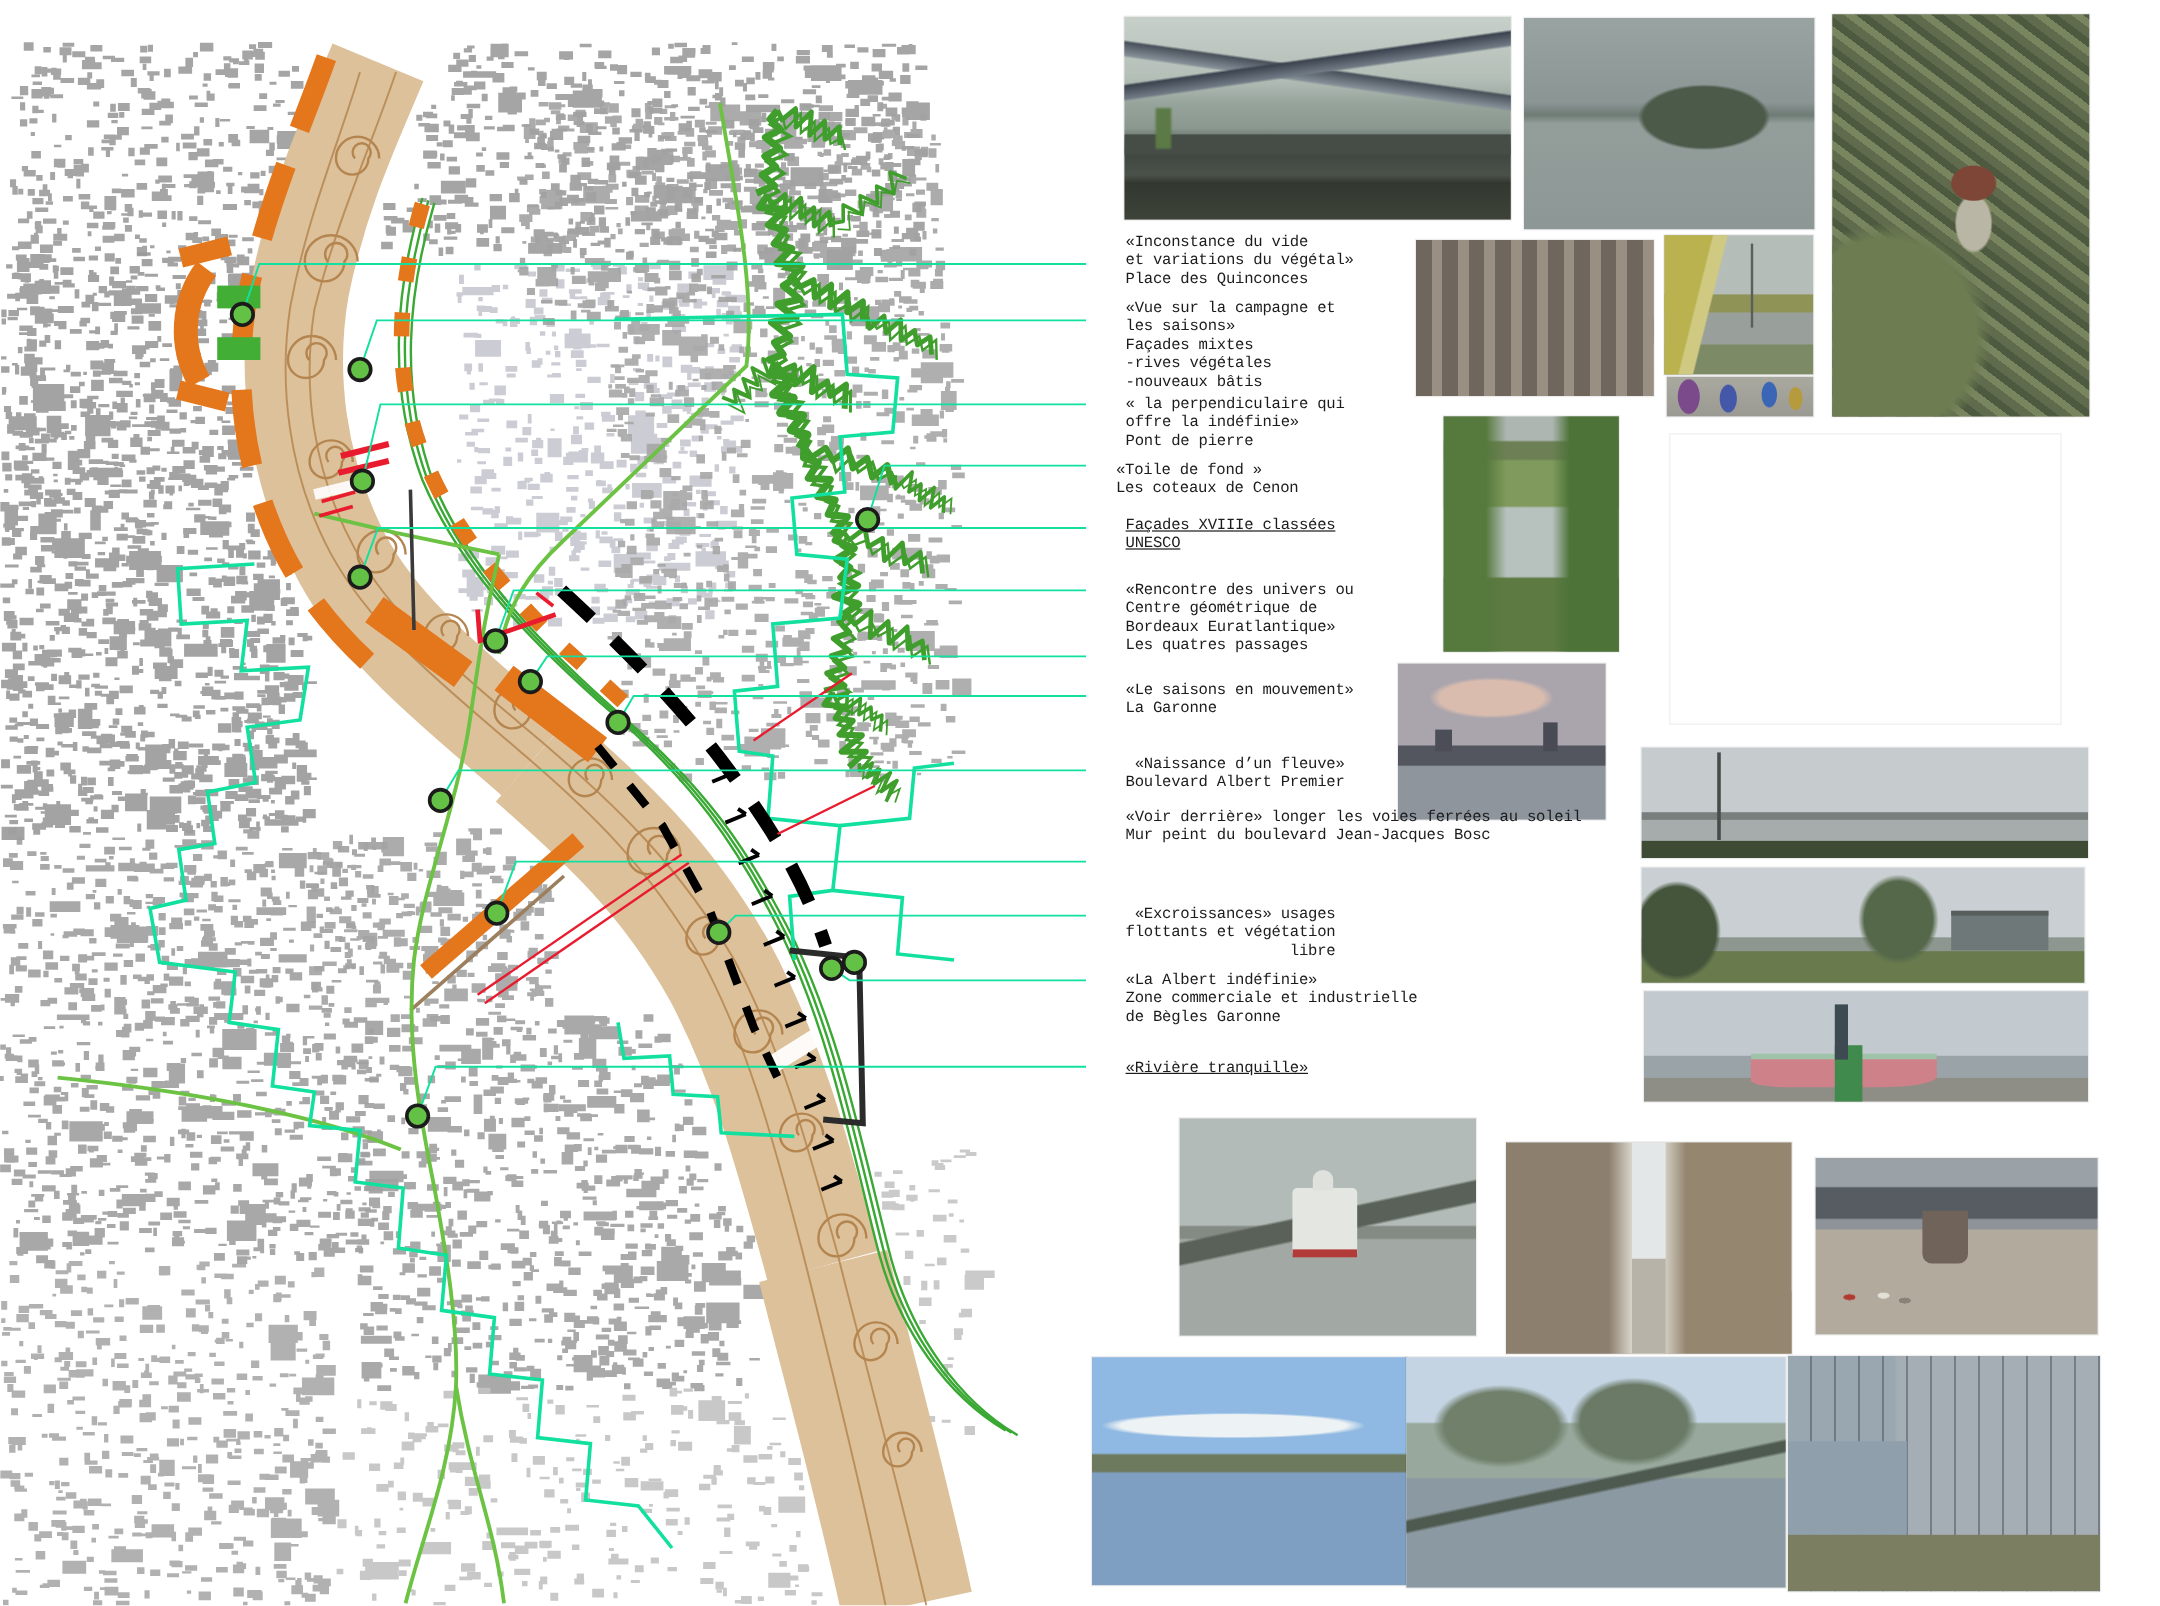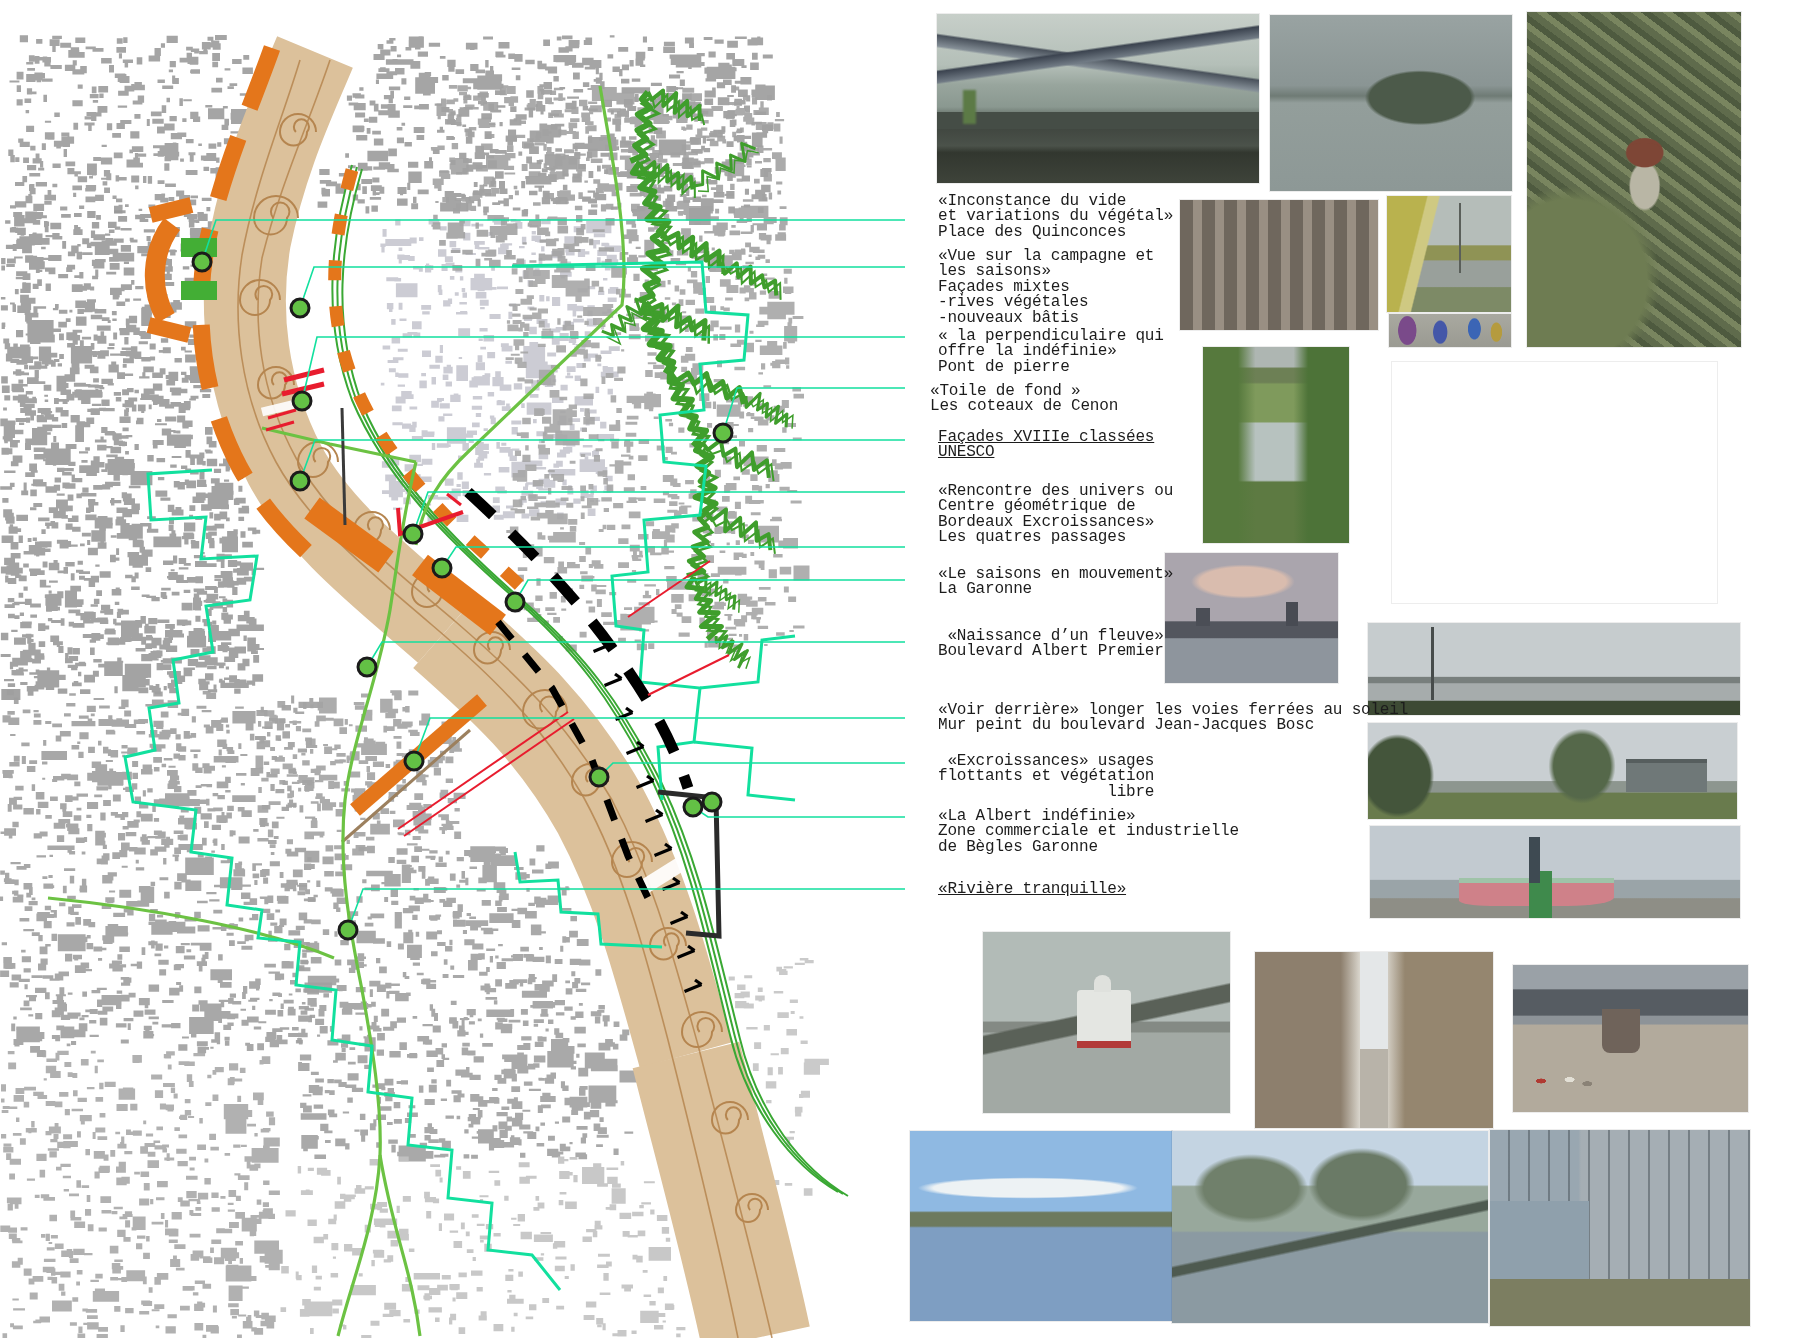--- a/index.html
+++ b/index.html
@@ -1,19 +1,19 @@
 <!DOCTYPE html>
 <html style="--orange: #e4761b; --greenbar: #43ae35; --cyan: #12e09e; --road: #6cc243; --coteaux: #3f9e2c; --river: #dcc19b; --riverline: #b5854f; --red: #e81c2e;"><head>
 <meta charset="utf-8">
 <style>
   html,body{margin:0;padding:0;background:#fff;}
   #board{position:relative;width:1800px;height:1338px;background:#fff;overflow:hidden;
          font-family:"Liberation Mono","DejaVu Sans Mono",monospace;}
   #map-svg{position:absolute;left:0;top:0;}
-  .note{position:absolute;font-size:16px;line-height:15.4px;letter-spacing:-0.2px;
+  .note{position:absolute;font-size:13px;line-height:15.4px;letter-spacing:-0.2px;
         color:#1c1c1c;white-space:pre-line;}
   .photo{position:absolute;outline:1px solid rgba(0,0,0,.07);overflow:hidden;}
   .photo::before,.photo::after{content:"";position:absolute;}
 
   
   .ph-bridges{background:
     linear-gradient(172deg,rgba(0,0,0,0) 26%,#3c4450 27%,#707a84 32%,rgba(0,0,0,0) 33%),
     linear-gradient(188deg,rgba(0,0,0,0) 30%,#4a525c 31%,#848e96 36%,rgba(0,0,0,0) 37%),
     linear-gradient(to bottom,#c7cfc9 0%,#b4bfb8 30%,#98a59d 42%,#8a9890 55%,#5a635c 62%,#3f453f 66%,#4b524a 78%,#32372f 82%,#3e433a 100%);}
   .ph-bridges::before{left:0;top:58%;width:100%;height:10%;background:#454d46;}
@@ -345,27 +345,27 @@
 -nouveaux bâtis</div>
       <div class="note" style="left: 938px; top: 329px;">« la perpendiculaire qui
 offre la indéfinie»
 Pont de pierre</div>
       <div class="note" style="left: 930px; top: 384px;">«Toile de fond »
 Les coteaux de Cenon</div>
       <div class="note" style="left: 938px; top: 430px; text-decoration: underline;">Façades XVIIIe classées
 UNESCO</div>
       <div class="note" style="left: 938px; top: 484px;">«Rencontre des univers ou
 Centre géométrique de
-Bordeaux Excroissances»
+Bordeaux Euratlantique»
 Les quatres passages</div>
       <div class="note" style="left: 938px; top: 567px;">«Le saisons en mouvement»
 La Garonne</div>
       <div class="note" style="left: 938px; top: 629px; text-align: right;">«Naissance d’un fleuve»
 Boulevard Albert Premier</div>
-      <div class="note" style="left: 938px; top: 703px;">«Voir derrière» longer les voies ferrées au soleil
+      <div class="note" style="left: 938px; top: 673px;">«Voir derrière» longer les voies ferrées au soleil
 Mur peint du boulevard Jean-Jacques Bosc</div>
       <div class="note" style="left: 938px; top: 754px; text-align: right;">«Excroissances» usages
 flottants et végétation
 libre</div>
       <div class="note" style="left: 938px; top: 809px;">«La Albert indéfinie»
 Zone commerciale et industrielle
 de Bègles Garonne</div>
       <div class="note" style="left: 938px; top: 882px; text-decoration: underline;">«Rivière tranquille»</div>
     </div>
 

